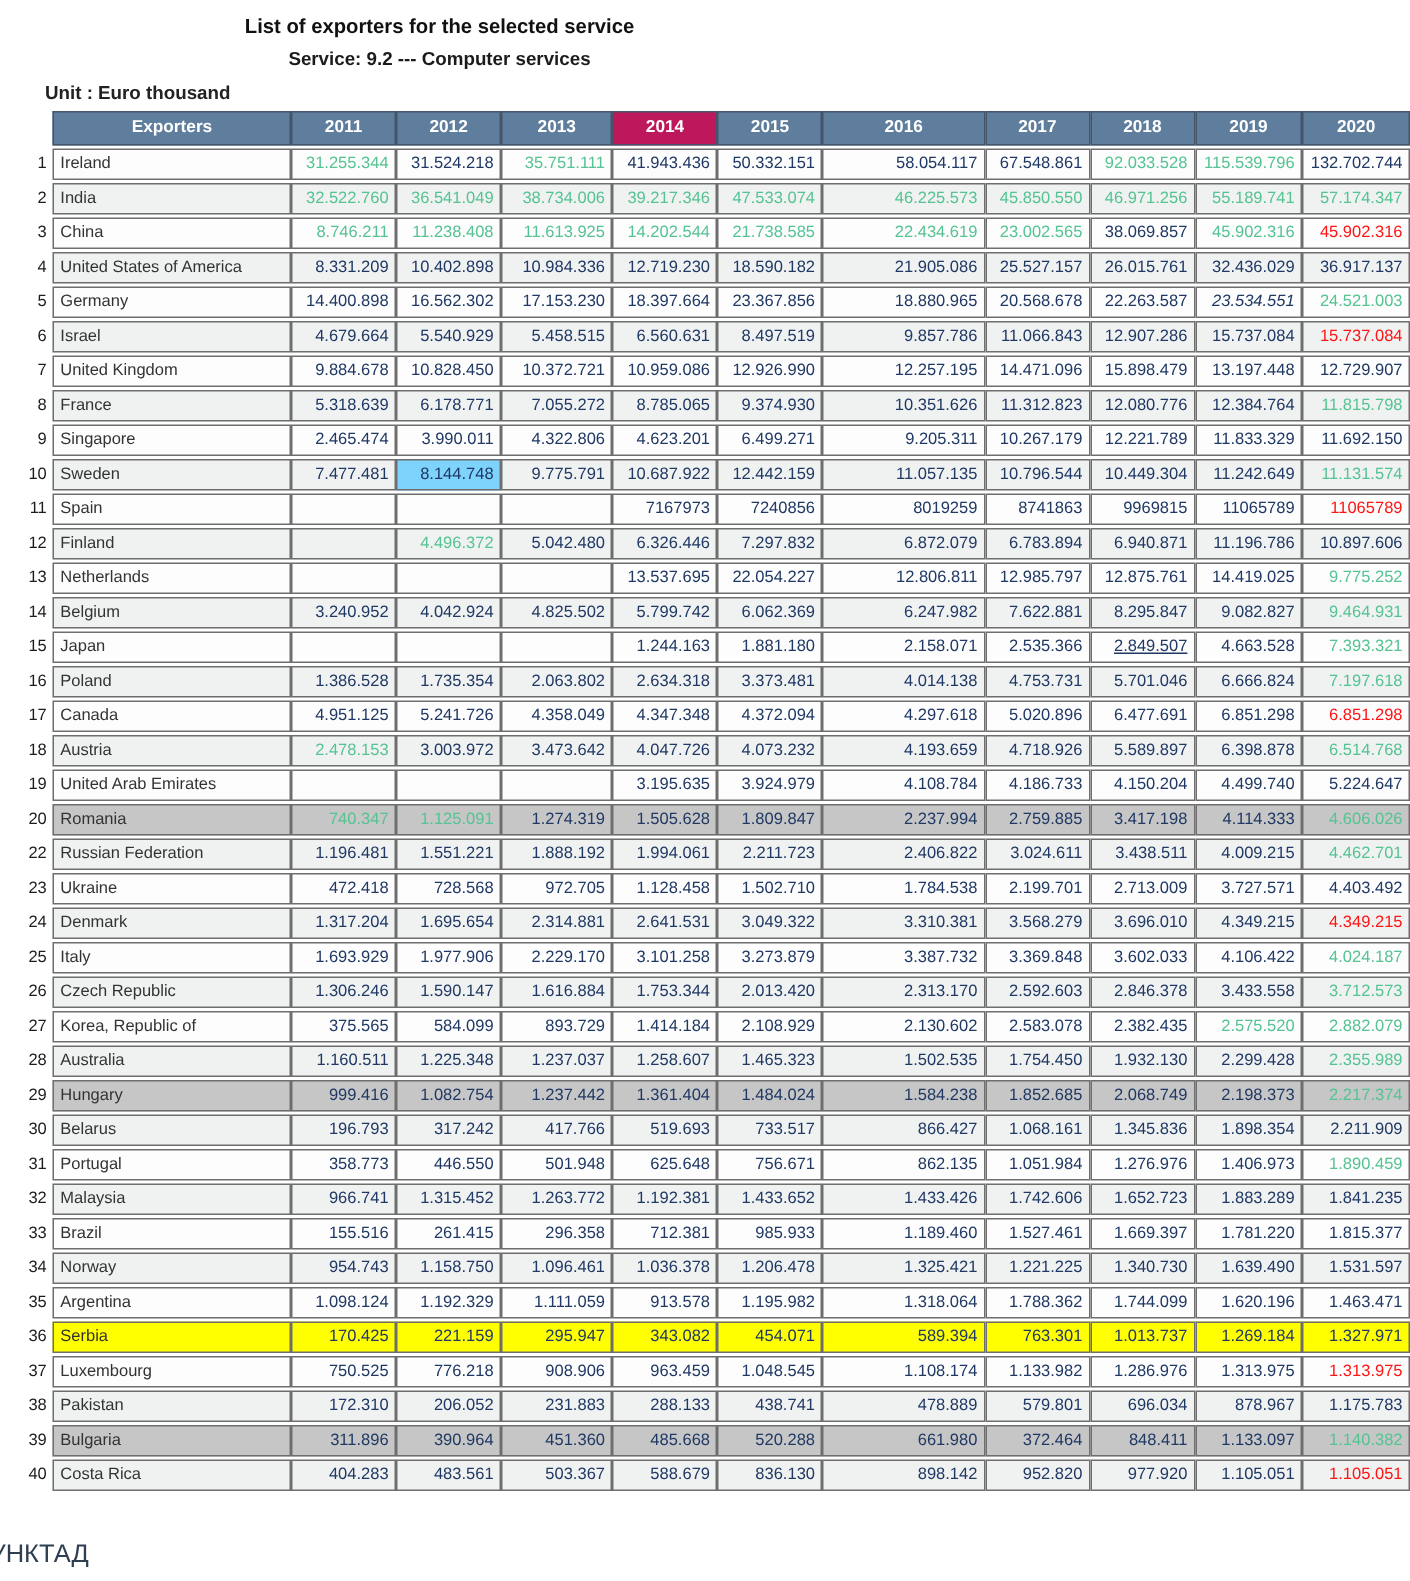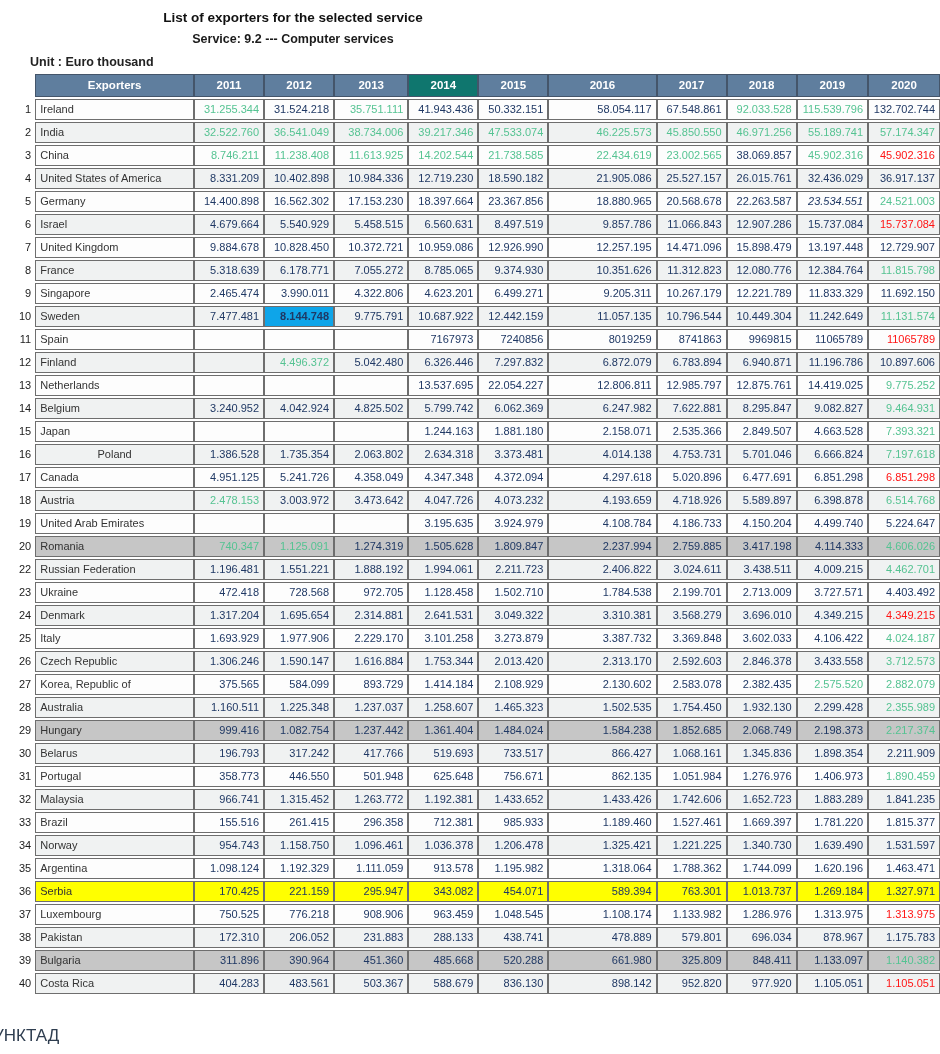--- a/index.html
+++ b/index.html
@@ -42,21 +42,21 @@
 <div class="unit-label">Unit : Euro thousand</div>
 
 <table class="exp">
   <thead>
       <tr>
         <th class="rank"></th>
         <th style="background: rgb(95, 126, 158); width: 160px;">Exporters</th>
         <th style="background: rgb(95, 126, 158); width: 62px;">2011</th>
         <th style="background: rgb(95, 126, 158); width: 62px;">2012</th>
         <th style="background: rgb(95, 126, 158); width: 62px;">2013</th>
-        <th style="background: #0f766e; width: 62px;">2014</th>
+        <th style="background: #be185d; width: 62px;">2014</th>
         <th style="background: rgb(95, 126, 158); width: 62px;">2015</th>
         <th style="background: rgb(95, 126, 158); width: 62px;">2016</th>
         <th style="background: rgb(95, 126, 158); width: 62px;">2017</th>
         <th style="background: rgb(95, 126, 158); width: 62px;">2018</th>
         <th style="background: rgb(95, 126, 158); width: 62px;">2019</th>
         <th style="background: rgb(95, 126, 158); width: 62px;">2020</th>
       </tr>
     </thead>
   <tbody>
       <tr>
@@ -182,21 +182,21 @@
         <td class="val" style="background: rgb(253, 253, 253); color: rgb(31, 56, 100);">9.205.311</td>
         <td class="val" style="background: rgb(253, 253, 253); color: rgb(31, 56, 100);">10.267.179</td>
         <td class="val" style="background: rgb(253, 253, 253); color: rgb(31, 56, 100);">12.221.789</td>
         <td class="val" style="background: rgb(253, 253, 253); color: rgb(31, 56, 100);">11.833.329</td>
         <td class="val" style="background: rgb(253, 253, 253); color: rgb(31, 56, 100);">11.692.150</td>
       </tr>
       <tr>
         <td class="rank">10</td>
         <td class="name" style="background: rgb(240, 242, 242);">Sweden</td>
         <td class="val" style="background: rgb(240, 242, 242); color: rgb(31, 56, 100);">7.477.481</td>
-        <td class="val" style="background: #0ea5e9; color: rgb(31, 56, 100); font-weight: bold;">8.144.748</td>
+        <td class="val" style="background: #7dd3fc; color: rgb(31, 56, 100);">8.144.748</td>
         <td class="val" style="background: rgb(240, 242, 242); color: rgb(31, 56, 100);">9.775.791</td>
         <td class="val" style="background: rgb(240, 242, 242); color: rgb(31, 56, 100);">10.687.922</td>
         <td class="val" style="background: rgb(240, 242, 242); color: rgb(31, 56, 100);">12.442.159</td>
         <td class="val" style="background: rgb(240, 242, 242); color: rgb(31, 56, 100);">11.057.135</td>
         <td class="val" style="background: rgb(240, 242, 242); color: rgb(31, 56, 100);">10.796.544</td>
         <td class="val" style="background: rgb(240, 242, 242); color: rgb(31, 56, 100);">10.449.304</td>
         <td class="val" style="background: rgb(240, 242, 242); color: rgb(31, 56, 100);">11.242.649</td>
         <td class="val" style="background: rgb(240, 242, 242); color: rgb(85, 195, 146);">11.131.574</td>
       </tr>
       <tr>
@@ -258,27 +258,27 @@
       <tr>
         <td class="rank">15</td>
         <td class="name" style="background: rgb(253, 253, 253);">Japan</td>
         <td class="val" style="background: rgb(253, 253, 253);"></td>
         <td class="val" style="background: rgb(253, 253, 253);"></td>
         <td class="val" style="background: rgb(253, 253, 253);"></td>
         <td class="val" style="background: rgb(253, 253, 253); color: rgb(31, 56, 100);">1.244.163</td>
         <td class="val" style="background: rgb(253, 253, 253); color: rgb(31, 56, 100);">1.881.180</td>
         <td class="val" style="background: rgb(253, 253, 253); color: rgb(31, 56, 100);">2.158.071</td>
         <td class="val" style="background: rgb(253, 253, 253); color: rgb(31, 56, 100);">2.535.366</td>
-        <td class="val" style="background: rgb(253, 253, 253); color: rgb(31, 56, 100);">2.849.507</td>
+        <td class="val" style="background: rgb(253, 253, 253); color: rgb(31, 56, 100); text-decoration: underline;">2.849.507</td>
         <td class="val" style="background: rgb(253, 253, 253); color: rgb(31, 56, 100);">4.663.528</td>
         <td class="val" style="background: rgb(253, 253, 253); color: rgb(85, 195, 146);">7.393.321</td>
       </tr>
       <tr>
         <td class="rank">16</td>
-        <td class="name" style="background: rgb(240, 242, 242); text-align: center;">Poland</td>
+        <td class="name" style="background: rgb(240, 242, 242);">Poland</td>
         <td class="val" style="background: rgb(240, 242, 242); color: rgb(31, 56, 100);">1.386.528</td>
         <td class="val" style="background: rgb(240, 242, 242); color: rgb(31, 56, 100);">1.735.354</td>
         <td class="val" style="background: rgb(240, 242, 242); color: rgb(31, 56, 100); padding-left: 10px;">2.063.802</td>
         <td class="val" style="background: rgb(240, 242, 242); color: rgb(31, 56, 100);">2.634.318</td>
         <td class="val" style="background: rgb(240, 242, 242); color: rgb(31, 56, 100);">3.373.481</td>
         <td class="val" style="background: rgb(240, 242, 242); color: rgb(31, 56, 100); padding-left: 12px;">4.014.138</td>
         <td class="val" style="background: rgb(240, 242, 242); color: rgb(31, 56, 100);">4.753.731</td>
         <td class="val" style="background: rgb(240, 242, 242); color: rgb(31, 56, 100);">5.701.046</td>
         <td class="val" style="background: rgb(240, 242, 242); color: rgb(31, 56, 100);">6.666.824</td>
         <td class="val" style="background: rgb(240, 242, 242); color: rgb(85, 195, 146);">7.197.618</td>
@@ -579,21 +579,21 @@
       </tr>
       <tr>
         <td class="rank">39</td>
         <td class="name" style="background: rgb(198, 198, 198);">Bulgaria</td>
         <td class="val" style="background: rgb(198, 198, 198); color: rgb(31, 56, 100);">311.896</td>
         <td class="val" style="background: rgb(198, 198, 198); color: rgb(31, 56, 100);">390.964</td>
         <td class="val" style="background: rgb(198, 198, 198); color: rgb(31, 56, 100);">451.360</td>
         <td class="val" style="background: rgb(198, 198, 198); color: rgb(31, 56, 100);">485.668</td>
         <td class="val" style="background: rgb(198, 198, 198); color: rgb(31, 56, 100);">520.288</td>
         <td class="val" style="background: rgb(198, 198, 198); color: rgb(31, 56, 100);">661.980</td>
-        <td class="val" style="background: rgb(198, 198, 198); color: rgb(31, 56, 100);">325.809</td>
+        <td class="val" style="background: rgb(198, 198, 198); color: rgb(31, 56, 100);">372.464</td>
         <td class="val" style="background: rgb(198, 198, 198); color: rgb(31, 56, 100);">848.411</td>
         <td class="val" style="background: rgb(198, 198, 198); color: rgb(31, 56, 100);">1.133.097</td>
         <td class="val" style="background: rgb(198, 198, 198); color: rgb(85, 195, 146);">1.140.382</td>
       </tr>
       <tr>
         <td class="rank">40</td>
         <td class="name" style="background: rgb(240, 242, 242);">Costa Rica</td>
         <td class="val" style="background: rgb(240, 242, 242); color: rgb(31, 56, 100);">404.283</td>
         <td class="val" style="background: rgb(240, 242, 242); color: rgb(31, 56, 100);">483.561</td>
         <td class="val" style="background: rgb(240, 242, 242); color: rgb(31, 56, 100);">503.367</td>

